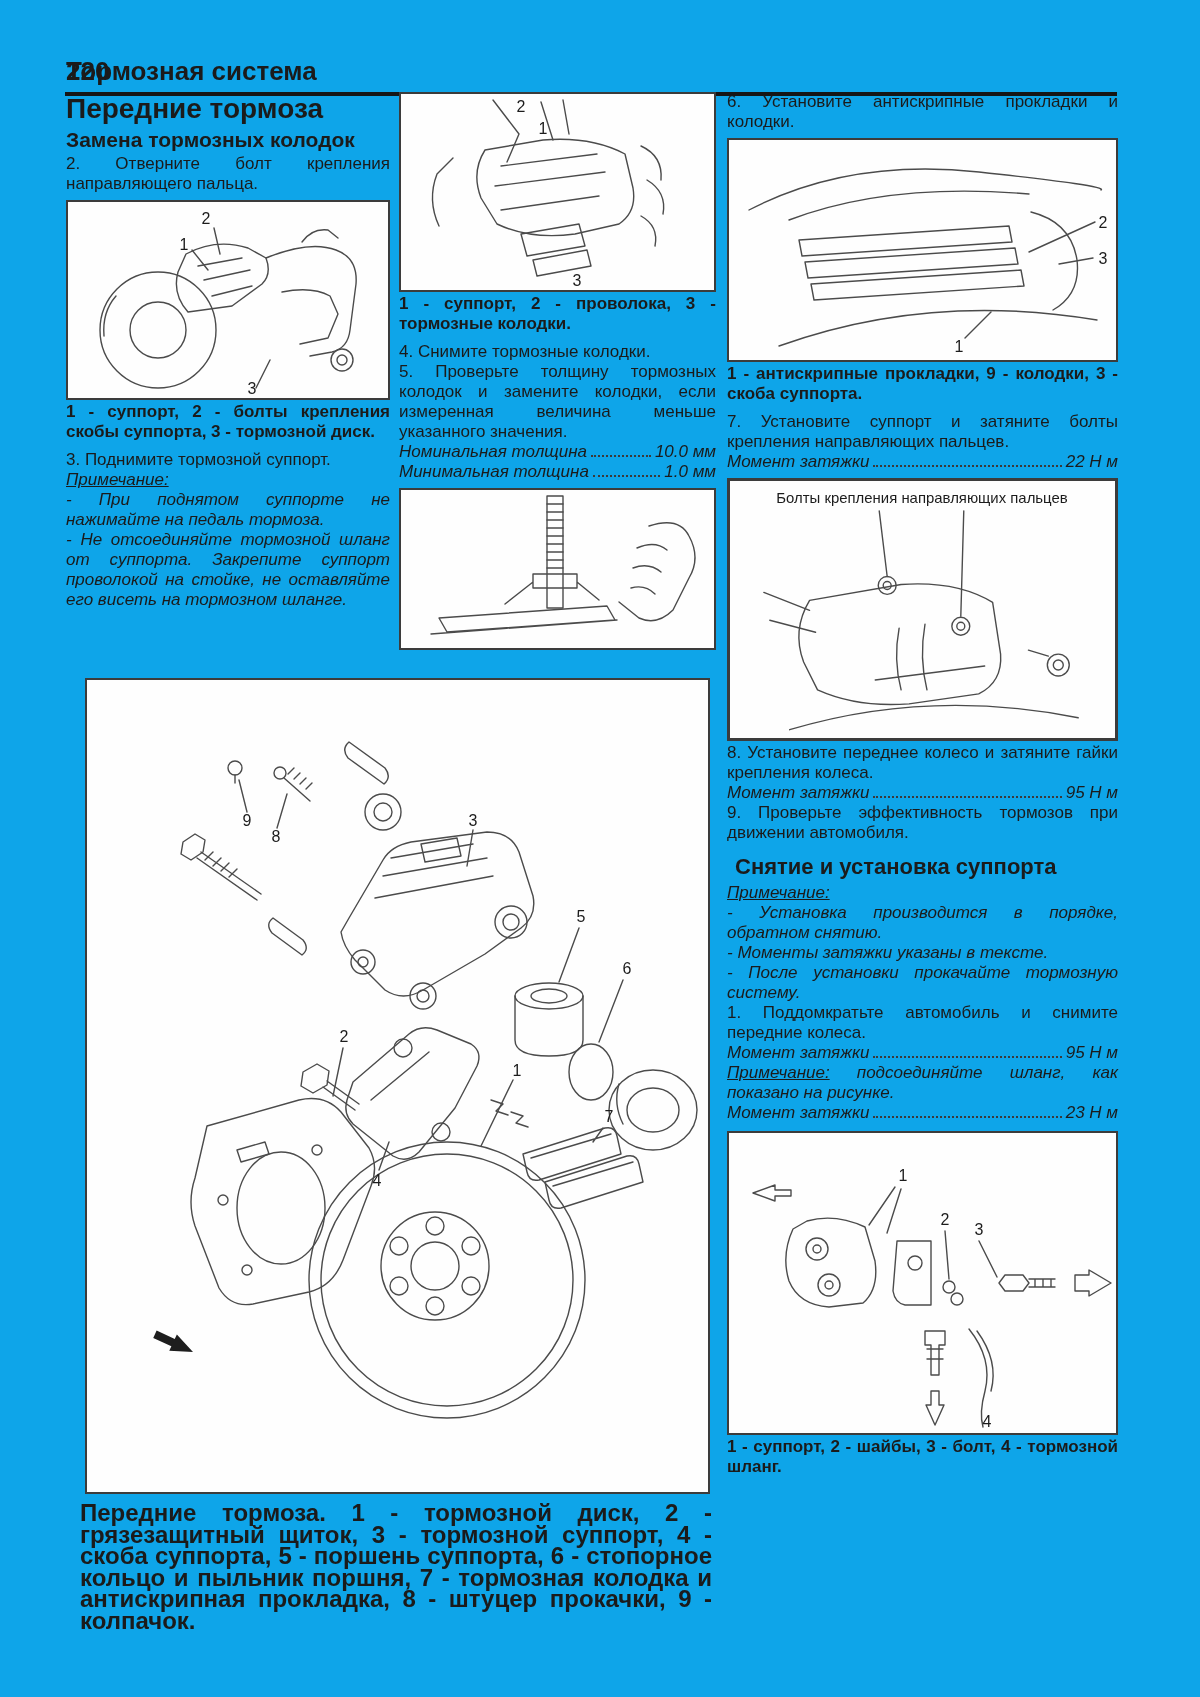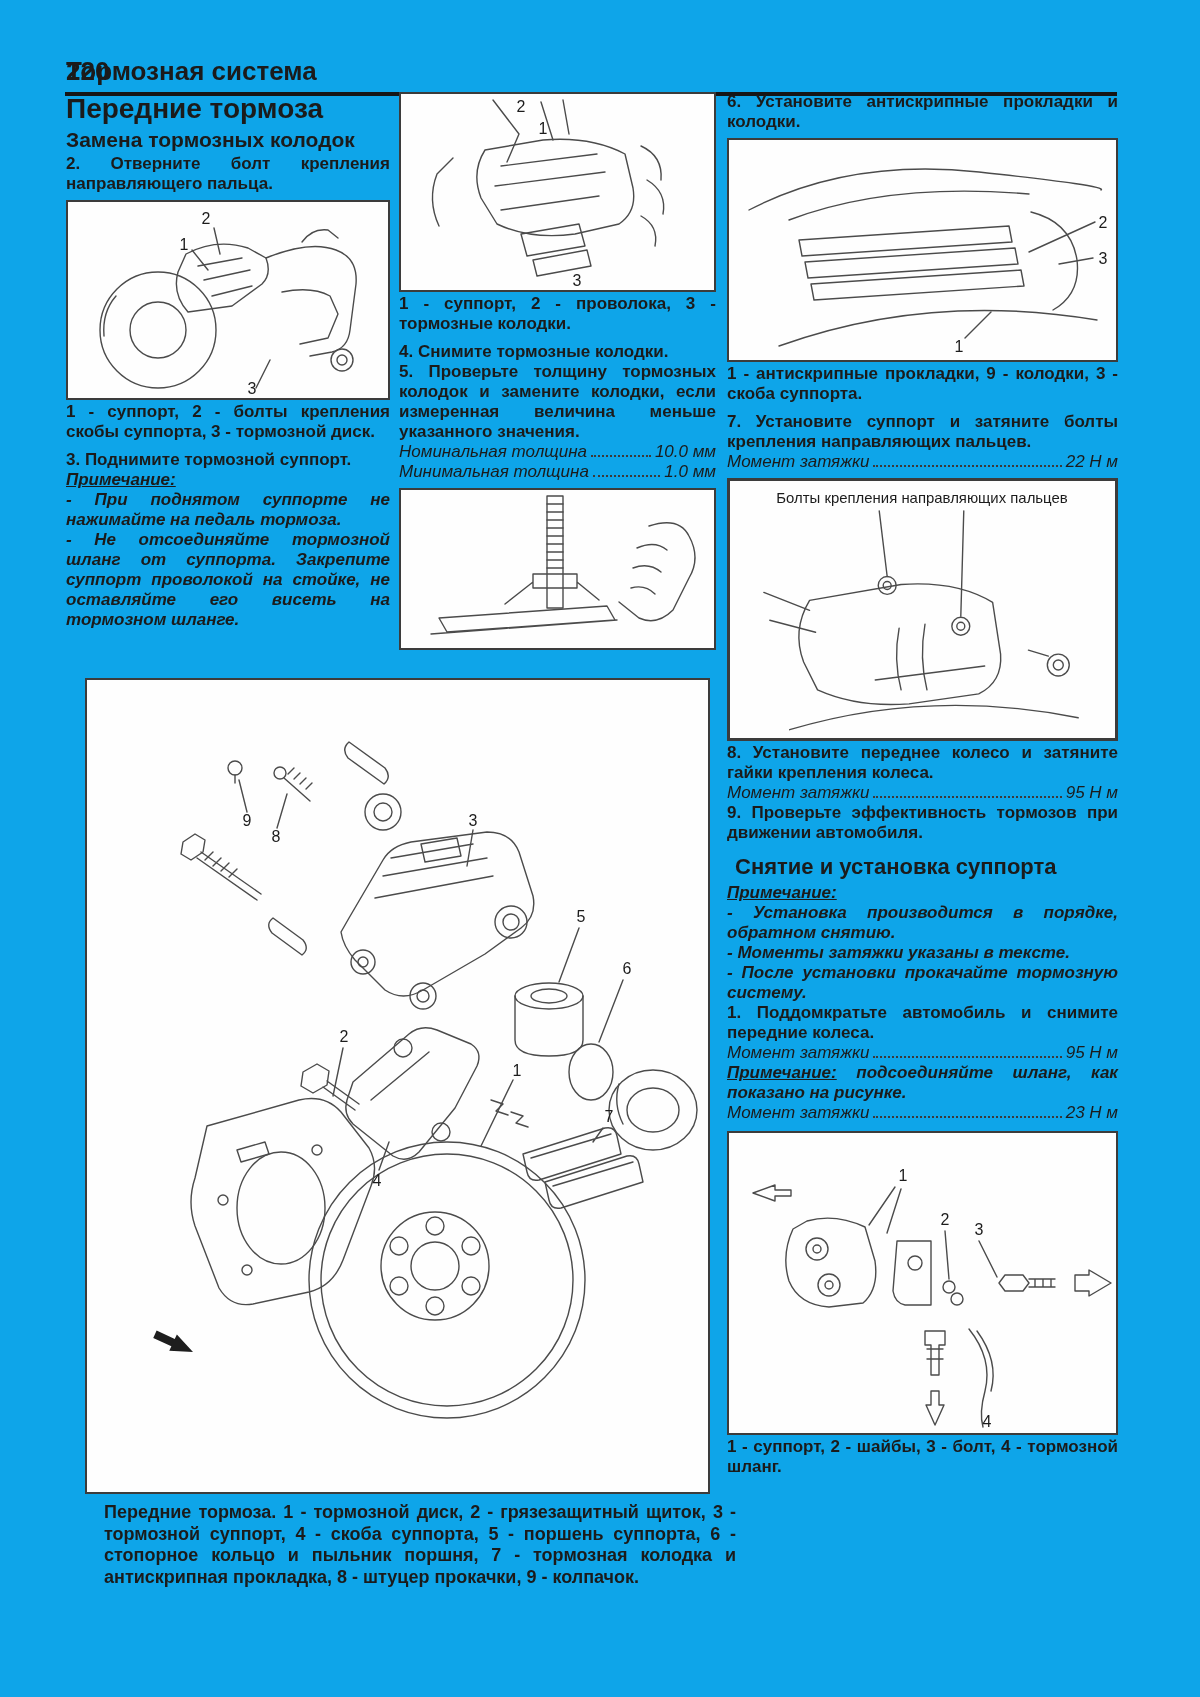--- a/index.html
+++ b/index.html
@@ -8,38 +8,38 @@
     font-family:"Liberation Sans",sans-serif;color:#1b1b1b;overflow:hidden;
     margin:0 auto;
   }
   .pageno{position:absolute;left:66px;top:56px;font-size:26px;font-weight:bold;}
   .htitle{position:absolute;left:66px;right:83px;top:56px;text-align:left;font-size:26px;font-weight:bold;}
   .rule{position:absolute;left:65px;right:83px;top:92px;height:4px;background:#161616;}
   .col{position:absolute;top:92px;font-size:17px;line-height:20px;}
   .col-left{left:66px;width:324px;}
   .col-mid{left:399px;width:317px;}
   .col-right{left:727px;width:391px;}
-  p{margin:0;font-weight:bold;}
+  p{margin:0;}
   .just{text-align:justify;}
   h1{font-size:28px;line-height:33px;margin:0 0 2px;}
   h2{font-size:21px;line-height:25px;margin:0 0 2px;}
   .h2b{font-size:22px;line-height:27px;margin:10px 8px 3px;font-weight:bold;}
   figure{margin:0;}
   .figbox{margin:6px 0 2px;border:2px solid #3c3c3c;background:#fefefe;}
   .figbox.thick{border-width:3px;}
   .figbox svg{display:block;width:100%;height:auto;}
   .cap{font-weight:bold;margin:2px 0 8px;}
   .notelabel{font-style:italic;text-decoration:underline;}
   .note{font-style:italic;}
   .leader{display:flex;align-items:baseline;font-style:italic;}
   .leader .dots{flex:1;border-bottom:2px dotted #3a3a3a;margin:0 4px 3px;}
   .mt8{margin-top:8px;}
   .bottomfig{position:absolute;left:85px;top:678px;width:625px;}
   .bottomcap{position:absolute;left:80px;top:1502px;width:632px;font-weight:bold;
-    font-size:18px;line-height:21.5px;text-align:justify;margin-left:24px;}
+    font-size:24px;line-height:21.5px;text-align:justify;}
   .figlabel{font:16px "Liberation Sans",sans-serif;fill:#1c1c1c;}
   .figtext{font:15px "Liberation Sans",sans-serif;fill:#1c1c1c;}
   .lineart{stroke:#4b4b4b;fill:none;stroke-width:1.4;stroke-linecap:round;stroke-linejoin:round;}
 </style>
 </head>
 <body>
 
 <div class="page">
 
   <span class="pageno">220</span>

